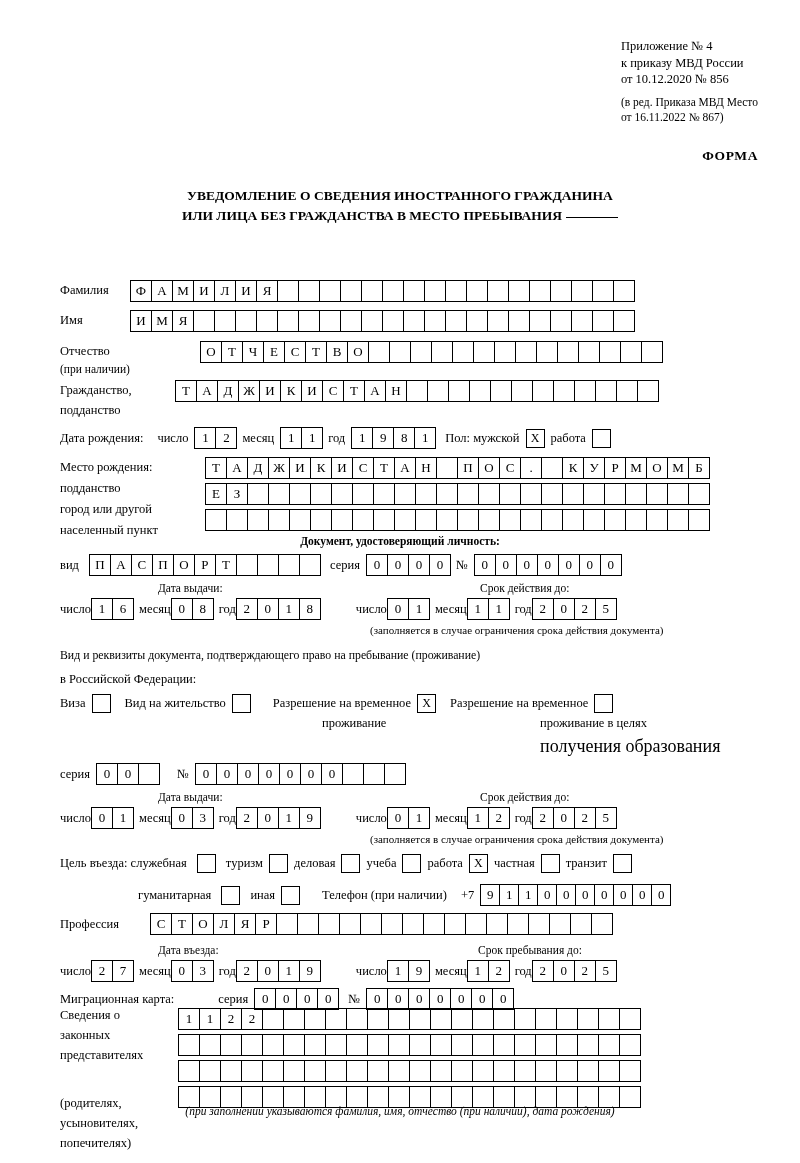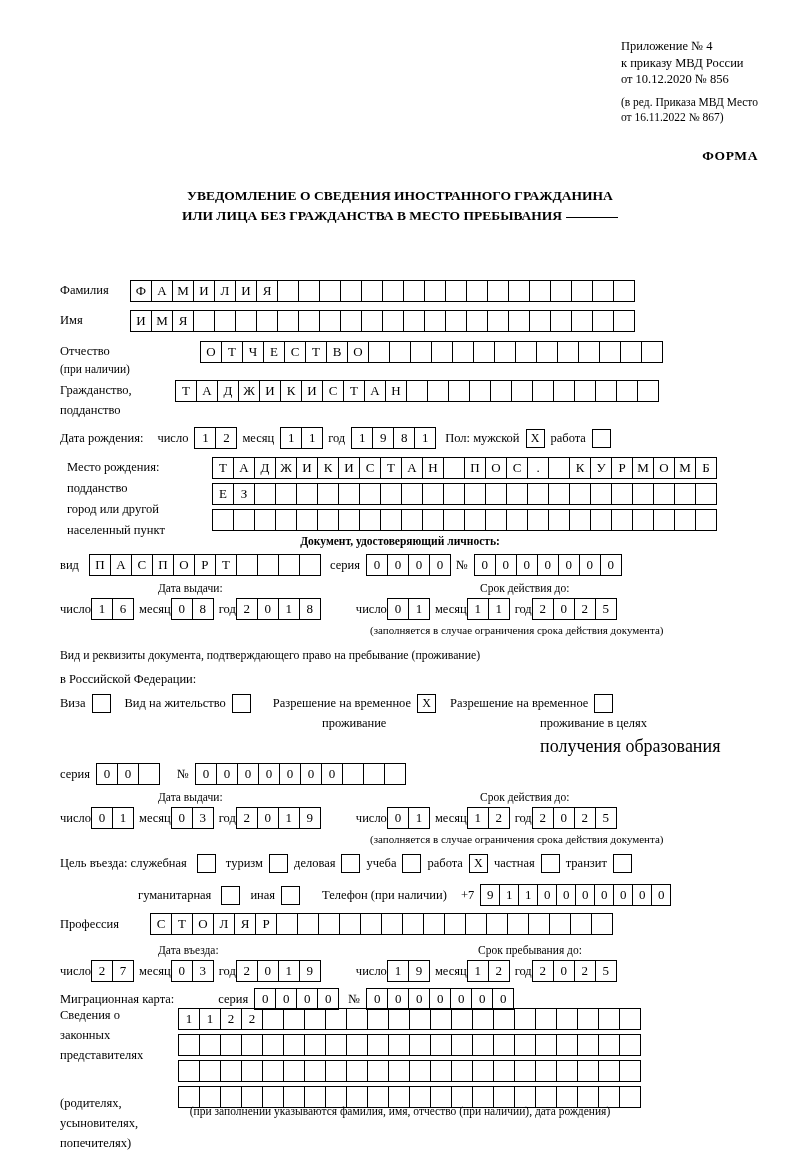--- a/index.html
+++ b/index.html
@@ -220,21 +220,21 @@
     <span class="spacer10"></span>
     <span class="lbl">Пол: мужской</span>
     <span class="spacer6"></span>
     <span class="box">X</span>
     <span class="spacer6"></span>
     <span class="lbl">работа</span>
     <span class="spacer6"></span>
     <span class="box"></span>
   </div>
 
-  <div class="row" style="left:67px;top:457px;justify-content:center;">
+  <div class="row" style="left:60px;top:457px;justify-content:center;">
     <div style="width:145px;">
       <div class="lbl" style="padding-top:3px;">Место рождения:</div>
       <div class="lbl" style="padding-top:6px;">подданство</div>
       <div class="lbl" style="padding-top:6px;">город или другой</div>
       <div class="lbl" style="padding-top:6px;">населенный пункт</div>
     </div>
     <div>
       <div class="cells" id="bp-row1">
           <div class="cell">Т</div>
           <div class="cell">А</div>
@@ -756,15 +756,15 @@
           <div class="cell"></div>
           <div class="cell"></div>
           <div class="cell"></div>
           <div class="cell"></div>
           <div class="cell"></div>
           <div class="cell"></div>
         </div>
     </div>
   </div>
 
-  <div style="position:absolute;left:0;right:0;top:1105px;text-align:center;font-size:11.5px;">(при заполнении указываются фамилия, имя, отчество (при наличии), дата рождения)</div>
+  <div style="position:absolute;left:0;right:0;top:1105px;text-align:center;font-size:11.5px;font-style:italic;">(при заполнении указываются фамилия, имя, отчество (при наличии), дата рождения)</div>
 
 </div>
 
 </body></html>

